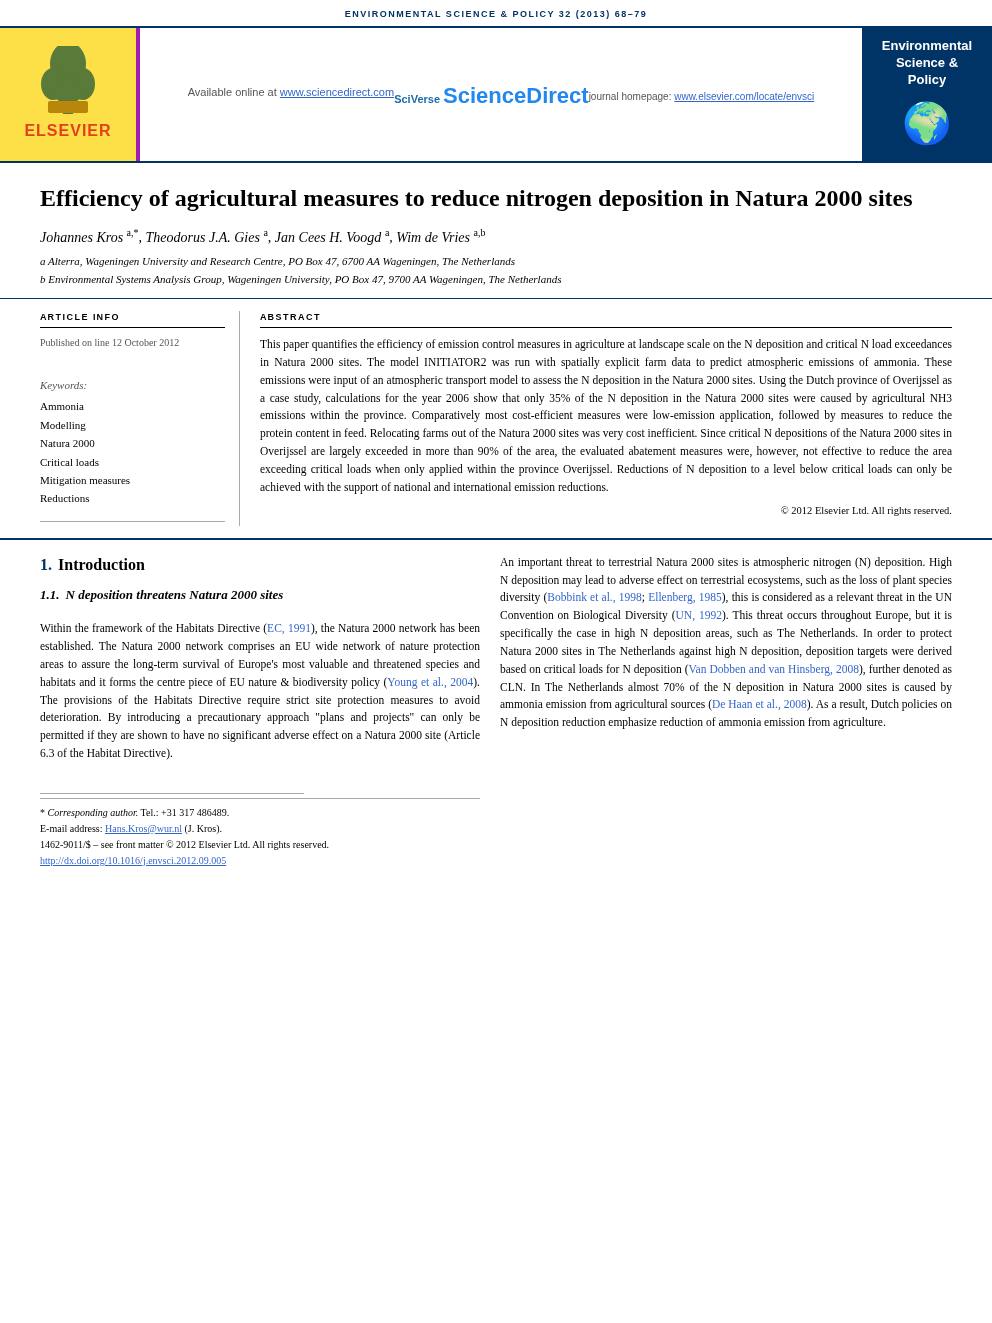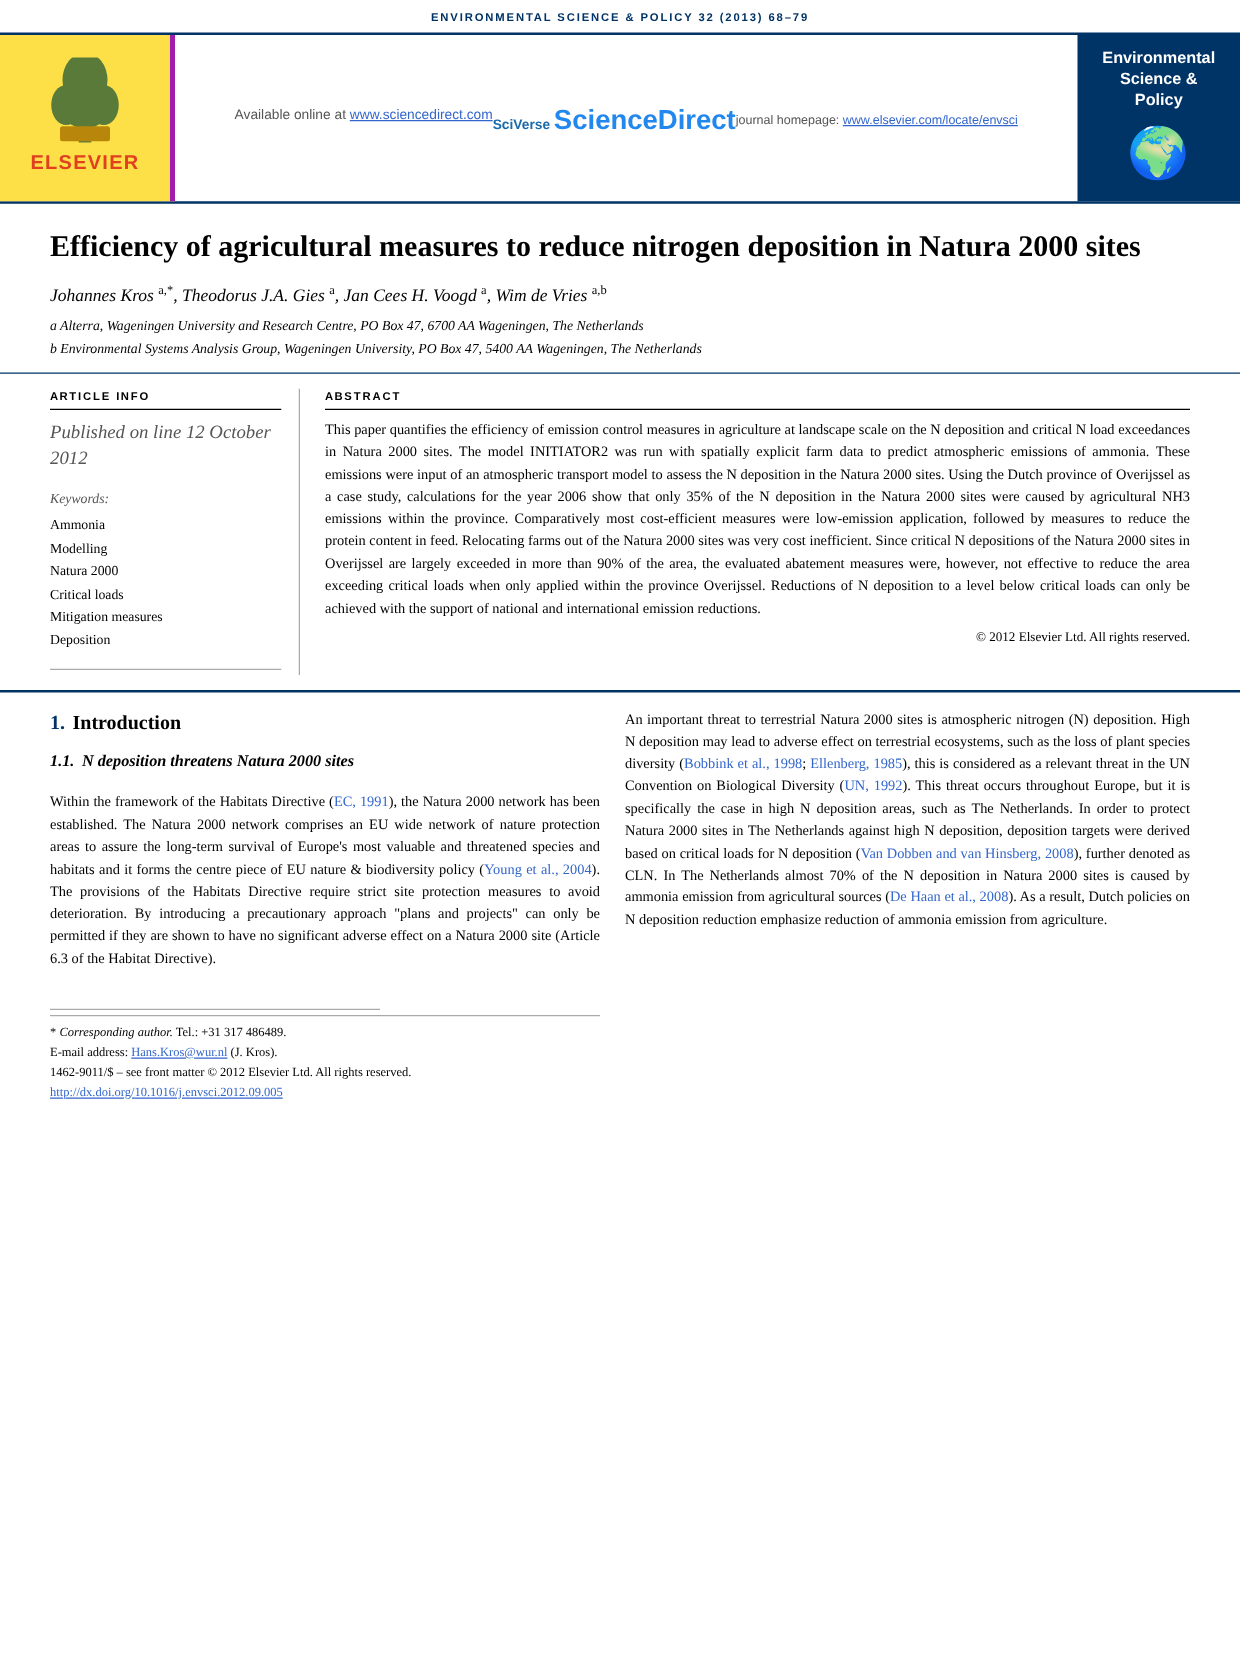--- a/index.html
+++ b/index.html
@@ -170,24 +170,23 @@
       letter-spacing: 1.5px;
       text-transform: uppercase;
       color: #000;
       font-family: Arial, sans-serif;
       font-weight: bold;
       border-bottom: 1px solid #000;
       padding-bottom: 3px;
       margin-bottom: 8px;
     }
     .published-label {
-      font-size: 15px;
+      font-size: 10px;
       color: #555;
-      font-style: italic;
-      margin-bottom: 2px;
+      margin-bottom: 16px;
     }
     .keywords-label {
       font-size: 11px;
       font-style: italic;
       color: #555;
       margin-bottom: 6px;
     }
     .keyword-item {
       font-size: 11px;
       color: #000;
@@ -335,39 +334,39 @@
 
 <div class="title-area">
   <div class="article-title">Efficiency of agricultural measures to reduce nitrogen deposition in Natura 2000 sites</div>
   <div class="authors">
     <em><span>Johannes Kros <sup>a,*</sup></span>, <span>Theodorus J.A. Gies <sup>a</sup></span>, <span>Jan Cees H. Voogd <sup>a</sup></span>, <span>Wim de Vries <sup>a,b</sup></span></em>
   </div>
   <div class="affiliation">
     <em>a Alterra, Wageningen University and Research Centre, PO Box 47, 6700 AA Wageningen, The Netherlands</em>
   </div>
   <div class="affiliation">
-    <em>b Environmental Systems Analysis Group, Wageningen University, PO Box 47, 5400 AA Wageningen, The Netherlands</em>
+    <em>b Environmental Systems Analysis Group, Wageningen University, PO Box 47, 9700 AA Wageningen, The Netherlands</em>
   </div>
 </div>
 
 <div class="article-body">
 
   <div class="article-info">
     <div class="info-section-label">
       <span style="letter-spacing:1px;">A</span>RTICLE <span style="letter-spacing:1px;">I</span>NFO
     </div>
     <div class="published-label">Published on line 12 October 2012</div>
     <div style="height:12px;"></div>
     <div class="keywords-label">Keywords:</div>
     <div class="keyword-item">Ammonia</div>
     <div class="keyword-item">Modelling</div>
     <div class="keyword-item">Natura 2000</div>
     <div class="keyword-item">Critical loads</div>
     <div class="keyword-item">Mitigation measures</div>
-    <div class="keyword-item">Deposition</div>
+    <div class="keyword-item">Reductions</div>
     <hr class="sep-line" style="margin-top:14px;">
   </div>
 
   <div class="abstract-area">
     <div class="abstract-label">
       <span style="letter-spacing:1px;">A</span>BSTRACT
     </div>
     <div class="abstract-text">This paper quantifies the efficiency of emission control measures in agriculture at landscape scale on the N deposition and critical N load exceedances in Natura 2000 sites. The model INITIATOR2 was run with spatially explicit farm data to predict atmospheric emissions of ammonia. These emissions were input of an atmospheric transport model to assess the N deposition in the Natura 2000 sites. Using the Dutch province of Overijssel as a case study, calculations for the year 2006 show that only 35% of the N deposition in the Natura 2000 sites were caused by agricultural NH3 emissions within the province. Comparatively most cost-efficient measures were low-emission application, followed by measures to reduce the protein content in feed. Relocating farms out of the Natura 2000 sites was very cost inefficient. Since critical N depositions of the Natura 2000 sites in Overijssel are largely exceeded in more than 90% of the area, the evaluated abatement measures were, however, not effective to reduce the area exceeding critical loads when only applied within the province Overijssel. Reductions of N deposition to a level below critical loads can only be achieved with the support of national and international emission reductions.</div>
     <div class="copyright-line">© 2012 Elsevier Ltd. All rights reserved.</div>
   </div>

